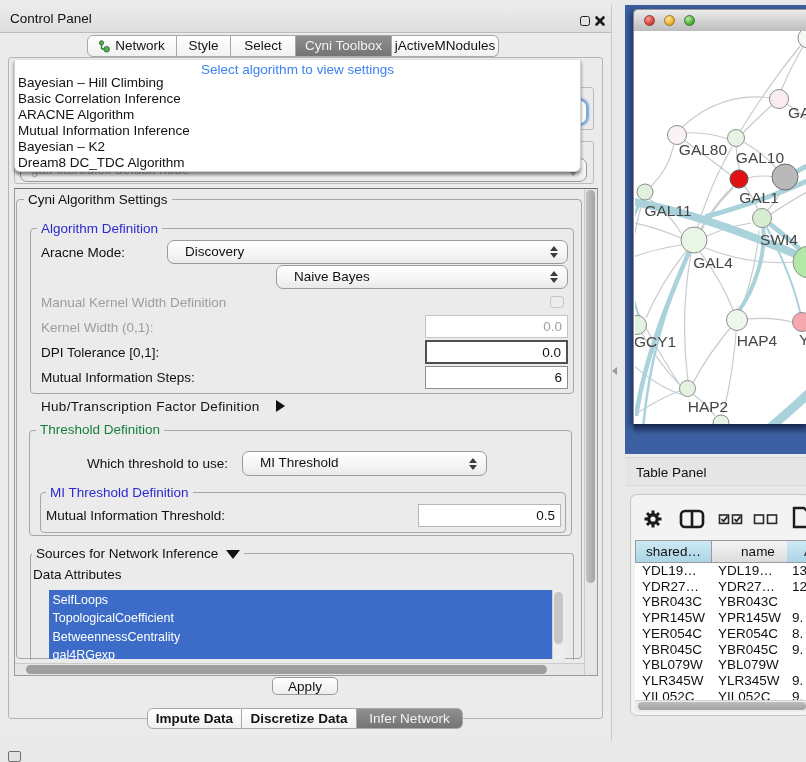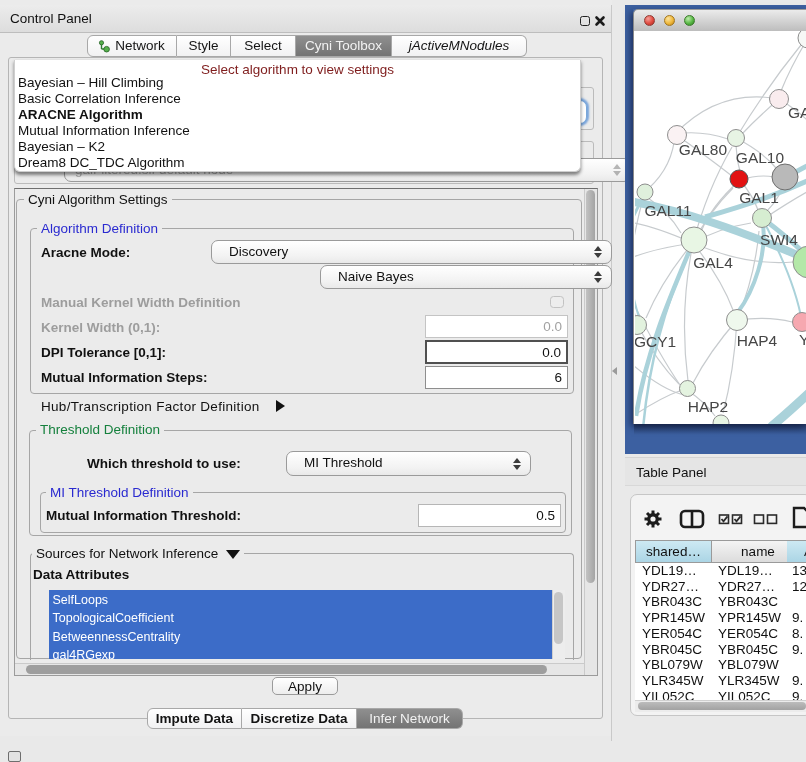--- a/index.html
+++ b/index.html
@@ -1,26 +1,26 @@
 <!DOCTYPE html>
 <html><head>
 <meta charset="utf-8">
 <style>
   html,body{margin:0;padding:0;}
   body{width:806px;height:762px;overflow:hidden;background:#e9e9e9;
        font-family:"Liberation Sans", sans-serif;font-size:13.5px;color:#111;}
   .abs{position:absolute;}
   #page{position:relative;width:806px;height:762px;}
-  .bold{font-weight:bold;}
+  .bold{font-weight:normal;}
   .gray{color:#9d9d9d;}
   .grouptitle{position:absolute;background:#ebebeb;padding:0 4px;line-height:13px;}
   .groupbox{position:absolute;border:1px solid #a6a6a6;border-radius:4px;}
   .combo{position:absolute;border:1px solid #9a9a9a;border-radius:7px;
          background:linear-gradient(#ffffff,#f2f2f2 70%,#e9e9e9);
-         line-height:22px;margin-left:44px;}
+         line-height:22px;}
   .combo .ct{position:absolute;left:17px;top:0;}
   .updn{position:absolute;right:9px;top:50%;margin-top:-6px;width:8px;height:12px;}
   .updn:before{content:"";position:absolute;left:0;top:0;width:0;height:0;
     border-left:4px solid transparent;border-right:4px solid transparent;
     border-bottom:5px solid #3c3c3c;}
   .updn:after{content:"";position:absolute;left:0;bottom:0;width:0;height:0;
     border-left:4px solid transparent;border-right:4px solid transparent;
     border-top:5px solid #3c3c3c;}
   .field{position:absolute;background:#fff;text-align:right;line-height:21px;padding-right:5px;}
   .seg{position:absolute;top:0;height:100%;box-sizing:border-box;
@@ -49,35 +49,35 @@
     <div class="seg" style="left:0;width:90px;border-radius:6px 0 0 6px;line-height:20px;">
       <svg style="position:absolute;left:10px;top:4px;" width="13" height="13" viewBox="0 0 13 13">
         <path d="M3.5 3.5 L3.5 9 M3.5 9 L8 9" stroke="#2e7d32" stroke-width="1.4" fill="none"></path>
         <circle cx="3.5" cy="2.8" r="2.1" fill="#56b04c" stroke="#2e6b2e" stroke-width="0.9"></circle>
         <circle cx="8.6" cy="9.2" r="2.8" fill="#56b04c" stroke="#2e6b2e" stroke-width="0.9"></circle>
       </svg>
       <span style="margin-left:16px;">Network</span></div>
     <div class="seg" style="left:90px;width:54px;border-left:none;line-height:20px;">Style</div>
     <div class="seg" style="left:144px;width:65px;border-left:none;line-height:20px;">Select</div>
     <div class="seg sel" style="left:209px;width:96px;border-left:none;line-height:20px;">Cyni Toolbox</div>
-    <div class="seg" style="left:305px;width:135px;border-left:none;border-radius:0 6px 6px 0;line-height:20px;font-style:italic;">jActiveMNodules</div>
+    <div class="seg" style="left:305px;width:107px;border-left:none;border-radius:0 6px 6px 0;line-height:20px;">jActiveMNodules</div>
   </div>
 
   <div class="abs" style="left:14px;top:87px;width:580px;height:43px;border:1px solid #bbb;border-radius:3px;box-sizing:border-box;"></div>
   <div class="abs" style="left:20px;top:100px;width:567px;height:24px;border-radius:7px;background:#fff;border:1px solid #79a7d9;box-shadow:0 0 2px 2px rgba(100,152,216,0.85);box-sizing:border-box;"></div>
   <div class="abs" style="left:14px;top:141px;width:580px;height:43px;border:1px solid #bbb;border-radius:3px;box-sizing:border-box;"></div>
   <div class="combo" style="left:20px;top:158px;width:567px;height:24px;box-sizing:border-box;">
      <span class="ct" style="left:10px;color:#ababab;">galFiltered.sif default node</span>
      <span class="updn" style="opacity:0.35;"></span>
   </div>
 
   <div class="abs" id="popup" style="left:14px;top:60px;width:567px;height:112px;background:#fff;
        border:1px solid #cfcfcf;border-top:none;border-radius:0 0 6px 6px;
        box-shadow:0 2.5px 3.5px rgba(0,0,0,0.48);box-sizing:border-box;">
-    <div style="text-align:center;color:#7f1d1d;margin-top:2px;">Select algorithm to view settings</div>
+    <div style="text-align:center;color:#3b82f6;margin-top:2px;">Select algorithm to view settings</div>
     <div style="position:absolute;left:3px;top:15px;line-height:16px;">
       Bayesian – Hill Climbing<br>
       Basic Correlation Inference<br>
       <span class="bold">ARACNE Algorithm</span><br>
       Mutual Information Inference<br>
       Bayesian – K2<br>
       Dream8 DC_TDC Algorithm
     </div>
   </div>
 

